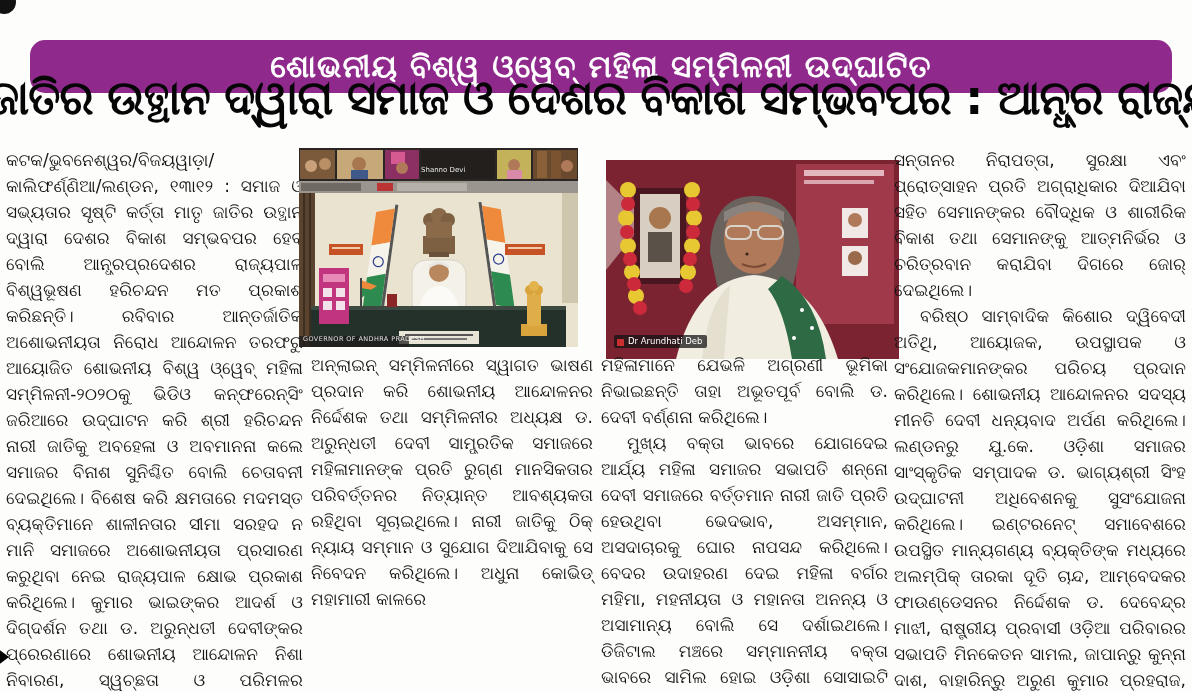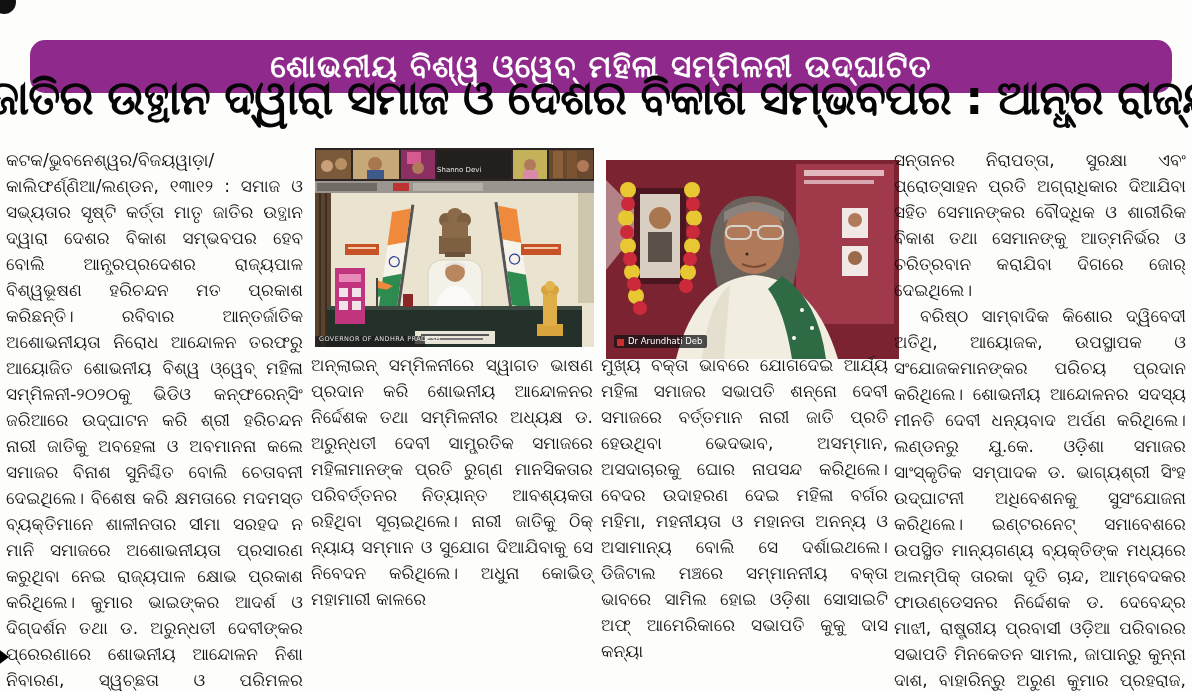--- a/index.html
+++ b/index.html
@@ -21,21 +21,21 @@
   
   .col{position:absolute;font-size:17px;line-height:26px;color:#151515;text-align:justify;}
   .col p{margin:0;}
   .col p + p{text-indent:26px;}
   .col1{left:6px;top:147px;width:297px;height:545px;}
   .col2{left:311px;top:352px;width:282px;height:340px;}
   .col3{left:601px;top:352px;width:287px;height:340px;}
   .col4{left:894px;top:147px;width:292px;height:545px;}
   
   .photo{position:absolute;top:148px;height:199px;overflow:hidden;background:#333;}
-  .photo-left{left:315px;width:279px;}
+  .photo-left{left:299px;width:279px;}
   .photo-right{left:594px;width:293px;}
   .photo svg{display:block;}
   .overlay{position:absolute;color:#fff;font-family:"DejaVu Sans",sans-serif;}
   .lbl-shanno{top:18px;left:122px;font-size:7px;opacity:.9;}
   .lbl-gov{bottom:4px;left:4px;font-size:6.5px;letter-spacing:.4px;opacity:.85;margin-top:43px;}
   .lbl-arundhati{bottom:11px;left:8px;font-size:8.5px;background:rgba(20,20,20,.75);
                  padding:1px 5px 2px 14px;border-radius:2px;}
   .lbl-arundhati::before{content:"";position:absolute;left:3px;top:4px;width:7px;height:7px;background:#c92f2f;}
 </style>
 </head>
@@ -218,20 +218,21 @@
       </g>
     </svg>
     <div class="overlay lbl-arundhati">Dr Arundhati Deb</div>
   </figure>
 
   <div class="col col2">
     <p>ଅନ୍‌ଲାଇନ୍ ସମ୍ମିଳନୀରେ ସ୍ୱାଗତ ଭାଷଣ ପ୍ରଦାନ କରି ଶୋଭନୀୟ ଆନ୍ଦୋଳନର ନିର୍ଦ୍ଦେଶକ ତଥା ସମ୍ମିଳନୀର ଅଧ୍ୟକ୍ଷ ଡ. ଅରୁନ୍ଧତୀ ଦେବୀ ସାମ୍ପ୍ରତିକ ସମାଜରେ ମହିଳାମାନଙ୍କ ପ୍ରତି ରୁଗ୍ଣ ମାନସିକତାର ପରିବର୍ତ୍ତନର ନିତ୍ୟାନ୍ତ ଆବଶ୍ୟକତା ରହିଥିବା ସୂଚାଇଥିଲେ। ନାରୀ ଜାତିକୁ ଠିକ୍ ନ୍ୟାୟ ସମ୍ମାନ ଓ ସୁଯୋଗ ଦିଆଯିବାକୁ ସେ ନିବେଦନ କରିଥିଲେ। ଅଧୁନା କୋଭିଡ୍ ମହାମାରୀ କାଳରେ</p>
   </div>
 
   <div class="col col3">
+    <p>ମହିଳାମାନେ ଯେଭଳି ଅଗ୍ରଣୀ ଭୂମିକା ନିଭାଇଛନ୍ତି ତାହା ଅଭୂତପୂର୍ବ ବୋଲି ଡ. ଦେବୀ ବର୍ଣ୍ଣନା କରିଥିଲେ।</p>
     <p>ମୁଖ୍ୟ ବକ୍ତା ଭାବରେ ଯୋଗଦେଇ ଆର୍ଯ୍ୟ ମହିଳା ସମାଜର ସଭାପତି ଶନ୍ନୋ ଦେବୀ ସମାଜରେ ବର୍ତ୍ତମାନ ନାରୀ ଜାତି ପ୍ରତି ହେଉଥିବା ଭେଦଭାବ, ଅସମ୍ମାନ, ଅସଦାଚାରକୁ ଘୋର ନାପସନ୍ଦ କରିଥିଲେ। ବେଦର ଉଦାହରଣ ଦେଇ ମହିଳା ବର୍ଗର ମହିମା, ମହନୀୟତା ଓ ମହାନତା ଅନନ୍ୟ ଓ ଅସାମାନ୍ୟ ବୋଲି ସେ ଦର୍ଶାଇଥଲେ। ଡିଜିଟାଲ ମଞ୍ଚରେ ସମ୍ମାନନୀୟ ବକ୍ତା ଭାବରେ ସାମିଲ ହୋଇ ଓଡ଼ିଶା ସୋସାଇଟି ଅଫ୍ ଆମେରିକାରେ ସଭାପତି କୁକୁ ଦାସ କନ୍ୟା</p>
   </div>
 
   <div class="col col4">
     <p>ସନ୍ତାନର ନିରାପତ୍ତା, ସୁରକ୍ଷା ଏବଂ ପ୍ରୋତ୍ସାହନ ପ୍ରତି ଅଗ୍ରାଧିକାର ଦିଆଯିବା ସହିତ ସେମାନଙ୍କର ବୌଦ୍ଧିକ ଓ ଶାରୀରିକ ବିକାଶ ତଥା ସେମାନଙ୍କୁ ଆତ୍ମନିର୍ଭର ଓ ଚରିତ୍ରବାନ କରାଯିବା ଦିଗରେ ଜୋର୍ ଦେଇଥିଲେ।</p>
     <p>ବରିଷ୍ଠ ସାମ୍ବାଦିକ କିଶୋର ଦ୍ୱିବେଦୀ ଅତିଥି, ଆୟୋଜକ, ଉପସ୍ଥାପକ ଓ ସଂଯୋଜକମାନଙ୍କର ପରିଚୟ ପ୍ରଦାନ କରିଥିଲେ। ଶୋଭନୀୟ ଆନ୍ଦୋଳନର ସଦସ୍ୟ ମୀନତି ଦେବୀ ଧନ୍ୟବାଦ ଅର୍ପଣ କରିଥିଲେ। ଲଣ୍ଡନରୁ ଯୁ.କେ. ଓଡ଼ିଶା ସମାଜର ସାଂସ୍କୃତିକ ସମ୍ପାଦକ ଡ. ଭାଗ୍ୟଶ୍ରୀ ସିଂହ ଉଦ୍‌ଘାଟନୀ ଅଧିବେଶନକୁ ସୁସଂଯୋଜନା କରିଥିଲେ। ଇଣ୍ଟରନେଟ୍ ସମାବେଶରେ ଉପସ୍ଥିତ ମାନ୍ୟଗଣ୍ୟ ବ୍ୟକ୍ତିଙ୍କ ମଧ୍ୟରେ ଅଲମ୍ପିକ୍ ତାରକା ଦୂତି ଚାନ୍ଦ, ଆମ୍ବେଦକର ଫାଉଣ୍ଡେସନର ନିର୍ଦ୍ଦେଶକ ଡ. ଦେବେନ୍ଦ୍ର ମାଝୀ, ରାଷ୍ଟ୍ରୀୟ ପ୍ରବାସୀ ଓଡ଼ିଆ ପରିବାରର ସଭାପତି ମିନକେତନ ସାମଲ, ଜାପାନ୍‌ରୁ କୁନ୍ନା ଦାଶ, ବାହାରିନ୍‌ରୁ ଅରୁଣ କୁମାର ପ୍ରହରାଜ, ଦୁବାଇରୁ ପ୍ରୀତିଶରଞ୍ଜନ ଦାଶ, ବେଙ୍ଗାଲୁରୁରୁ ମନୋଜ ପାତ୍ର, ମୁମ୍ବାଇରୁ ଆଶିଷ୍ ମିଶ୍ର ଓ ରାୟଗଡ଼ରୁ ପ୍ରତୀଶ ଗୋଏଲ୍ ପ୍ରମୁଖ ଅନ୍ତର୍ଭୁକ୍ତ ଥିଲେ।</p>
   </div>
 
 </div>
 

